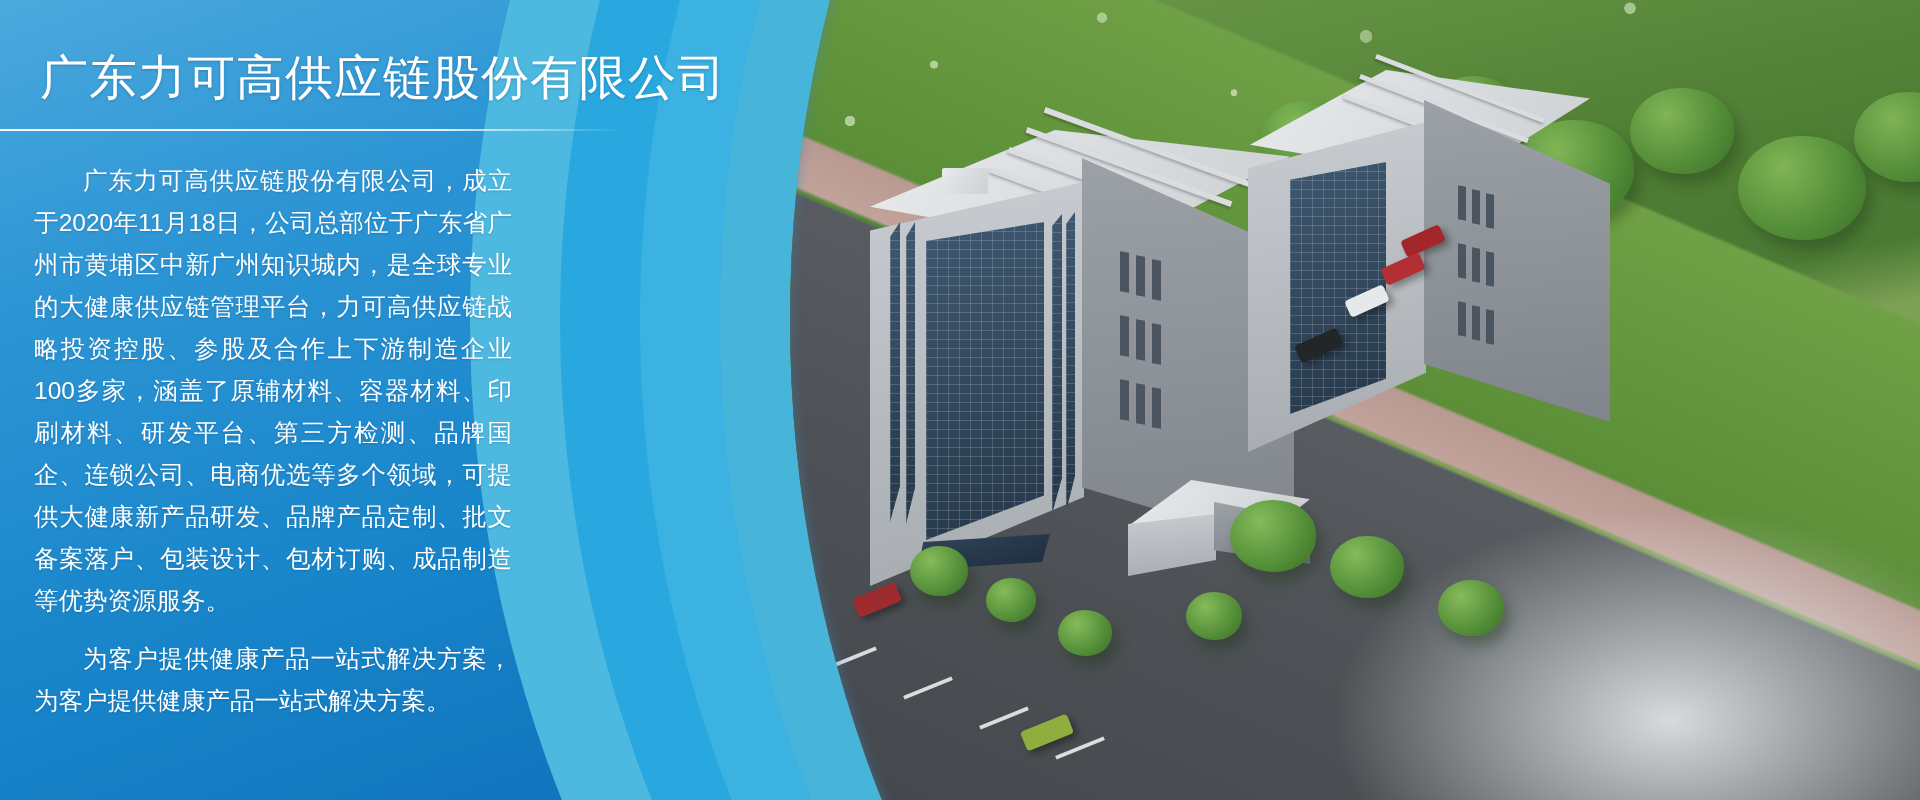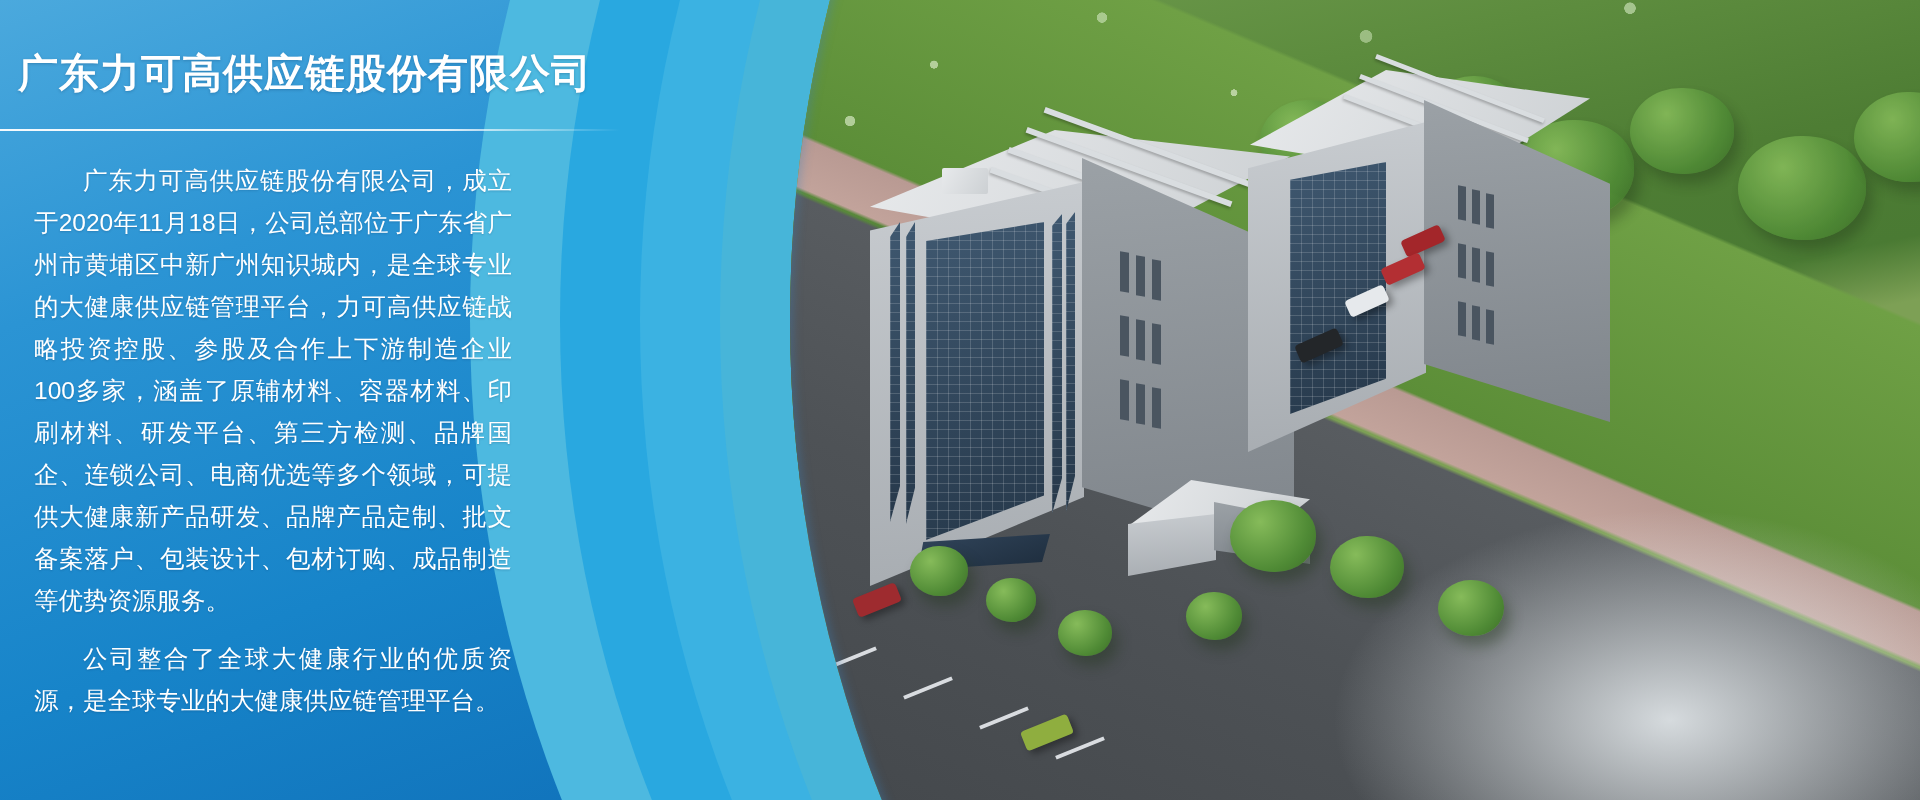--- a/index.html
+++ b/index.html
@@ -116,22 +116,22 @@
     pointer-events:none;
   }
 
   
   .text-col{
     position:absolute;left:0;top:0;width:640px;height:800px;
     padding:0;box-sizing:border-box;
     color:#ffffff;
   }
   .title{
-    position:absolute;left:18px;top:48px;
-    font-size:40px;line-height:1.25;font-weight:700;
+    position:absolute;left:40px;top:48px;
+    font-size:48px;line-height:1.25;font-weight:400;
     letter-spacing:1px;color:#ffffff;
     text-shadow:0 1px 3px rgba(0,40,80,.25);
     white-space:nowrap;
   }
   .divider{
     position:absolute;left:0;top:129px;width:620px;height:2px;
     background:linear-gradient(to right, rgba(255,255,255,.95) 0%, rgba(255,255,255,.85) 72%, rgba(255,255,255,0) 100%);
   }
   .body{
     position:absolute;left:18px;top:144px;width:510px;
@@ -245,17 +245,17 @@
         <div class="tree" style="left:396px;top:612px;width:56px;height:48px;"></div>
       </div>
     </div>
   </div>
 
   <div class="text-col">
     <div class="title">广东力可高供应链股份有限公司</div>
     <div class="divider"></div>
     <div class="body">
       <p>广东力可高供应链股份有限公司，成立于2020年11月18日，公司总部位于广东省广州市黄埔区中新广州知识城内，是全球专业的大健康供应链管理平台，力可高供应链战略投资控股、参股及合作上下游制造企业100多家，涵盖了原辅材料、容器材料、印刷材料、研发平台、第三方检测、品牌国企、连锁公司、电商优选等多个领域，可提供大健康新产品研发、品牌产品定制、批文备案落户、包装设计、包材订购、成品制造等优势资源服务。</p>
-      <p>公司整合了全球大健康行业的优质资源，是全球专业的大健康供应链管理平台。</p>
+      <p>为客户提供健康产品一站式解决方案，为客户提供健康产品一站式解决方案。</p>
     </div>
   </div>
 
 </div>
 
 </body></html>

